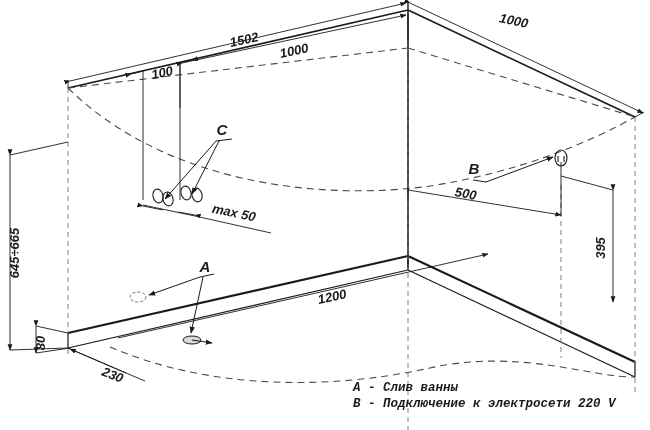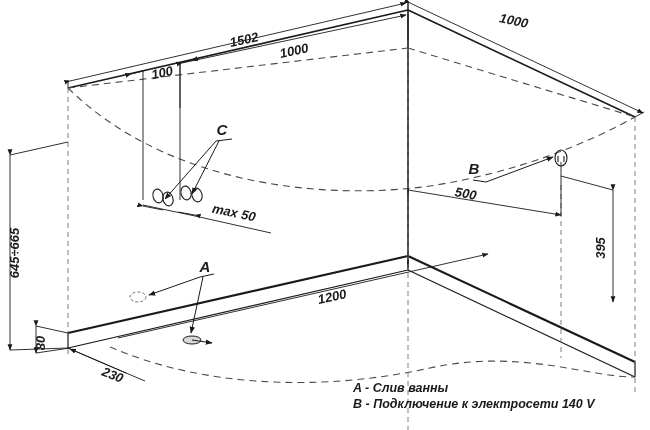--- a/index.html
+++ b/index.html
@@ -19,21 +19,21 @@
     position: absolute;
     left: 0;
     top: 0;
     width: 650px;
     height: 430px;
   }
   .legend {
     position: absolute;
     left: 353px;
     top: 381px;
-    font-family: Liberation Sans, sans-serif;
+    font-family: Liberation Mono, monospace;
     font-size: 12.5px;
     font-style: italic;
     font-weight: bold;
     color: #1a1a1a;
     line-height: 15.5px;
     white-space: nowrap;
   }
   .legend-row {
     white-space: nowrap;
   }
@@ -214,16 +214,16 @@
       <path d="M 200 277 L 149 295" marker-end="url(#arrowEnd)"></path>
       <path d="M 203 277 L 191 333" marker-end="url(#arrowEnd)"></path>
       <path d="M 200 277 L 214 274"></path>
     </g>
     <text class="ref-text" transform="translate(205,272) rotate(0)" text-anchor="middle">A</text>
 
   </svg>
 
   <div class="legend">
     <div class="legend-row">A - Слив ванны</div>
-    <div class="legend-row">B - Подключение к электросети 140 V</div>
+    <div class="legend-row">B - Подключение к электросети 220 V</div>
   </div>
 
 </div>
 
 </body></html>

